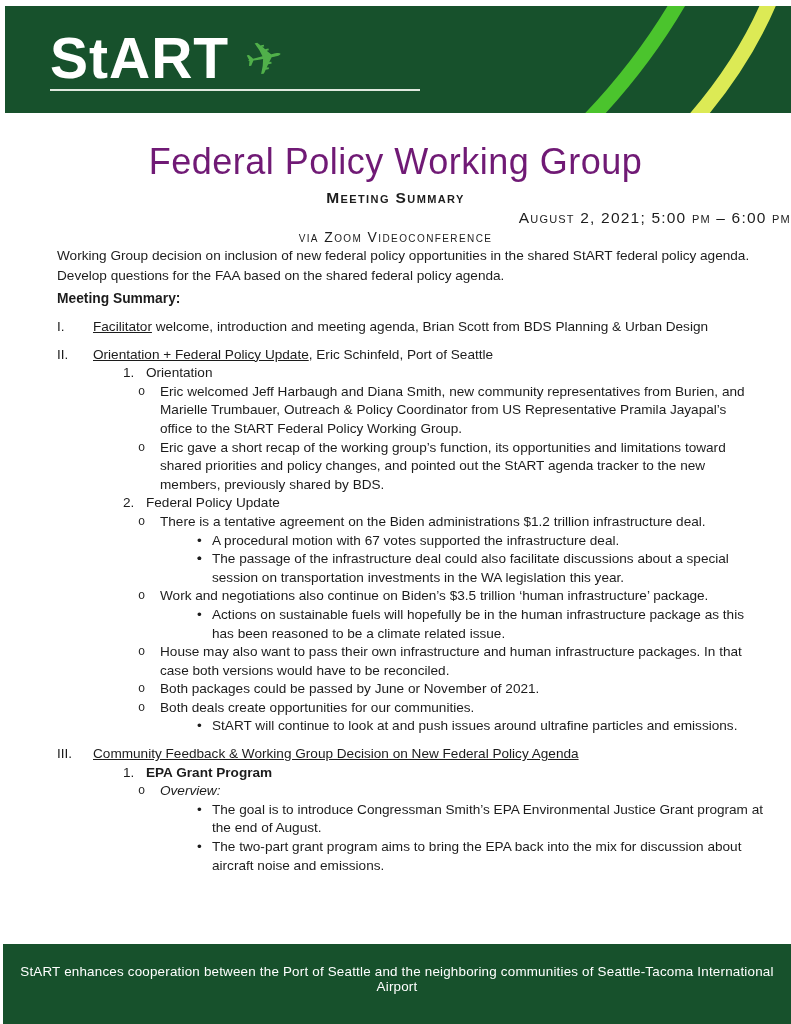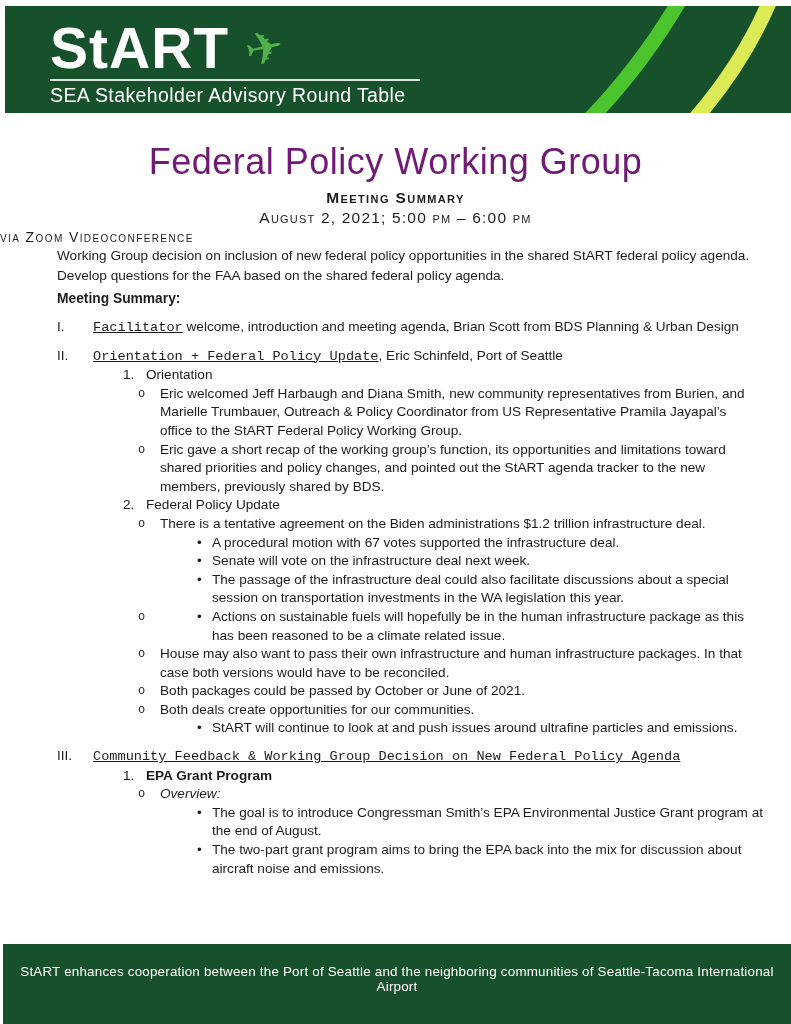--- a/index.html
+++ b/index.html
@@ -2,52 +2,52 @@
 <html><head>
 <meta charset="utf-8">
 <style>
   html,body{margin:0;padding:0;background:#ffffff;}
   .page{position:relative;width:791px;height:1024px;background:#ffffff;overflow:hidden;
         font-family:"Liberation Sans",sans-serif;color:#1c1c1c;}
 
   
   .banner{position:absolute;top:6px;left:5px;right:0;height:107px;background:#17512c;overflow:hidden;}
   .banner svg.curves{position:absolute;top:0;left:0;width:100%;height:100%;}
-  .logo-block{position:absolute;left:45px;top:12px;}
+  .logo-block{position:absolute;left:45px;top:22px;}
   .logo-line1{display:flex;align-items:center;}
   .logo-text{font-size:57px;font-weight:700;color:#ffffff;letter-spacing:1px;line-height:60px;}
   .plane{font-family:"DejaVu Sans",sans-serif;font-size:46px;color:#50b04a;margin-left:16px;
          display:inline-block;transform:rotate(-12deg);line-height:46px;}
   .logo-rule{width:370px;height:2px;background:#dfe9df;margin-top:1px;}
   .logo-tagline{font-size:19.5px;color:#ffffff;letter-spacing:.4px;margin-top:3px;}
 
   
   .doc-title{margin-top:142px;text-align:center;font-size:36px;font-weight:400;color:#701a75;
              letter-spacing:.5px;line-height:40px;}
   .doc-subtitle{margin-top:7px;text-align:center;font-size:15.5px;font-weight:700;
                 font-variant:small-caps;letter-spacing:1.4px;line-height:18px;}
-  .doc-date{text-align:center;font-size:15.5px;font-variant:small-caps;letter-spacing:1.2px;line-height:19px;margin-top:1px;}
-  .doc-loc{font-size:14px;font-variant:small-caps;letter-spacing:1.4px;line-height:18px;margin-top:1px;}
+  .doc-date{text-align:right;font-size:15.5px;font-variant:small-caps;letter-spacing:1.2px;line-height:19px;margin-top:1px;}
+  .doc-loc{text-align:center;font-size:14px;font-variant:small-caps;letter-spacing:1.4px;line-height:18px;margin-top:1px;}
 
   
   .section-heading{margin:19px 34px 0 57px;font-size:13.8px;font-weight:700;line-height:20px;}
   .section-para{margin:0 34px 0 57px;font-size:13.6px;line-height:20px;}
   .summary-heading{margin-top:3px;}
 
   .row{position:relative;font-size:13.6px;line-height:18.6px;}
   .row .marker{position:absolute;top:0;}
   .row.l0{padding-left:93px;padding-right:34px;margin-top:9px;}
   .row.l0 .marker{left:57px;}
   .row.l1{padding-left:146px;padding-right:34px;}
   .row.l1 .marker{left:123px;}
   .row.l2{padding-left:160px;padding-right:32px;}
   .row.l2 .marker{left:138px;font-family:"Liberation Mono",monospace;font-size:12px;}
   .row.l3{padding-left:212px;padding-right:26px;}
   .row.l3 .marker{left:197px;}
-  .u{text-decoration:underline;font-family:Liberation Mono, monospace;}
+  .u{text-decoration:underline;}
   .b{font-weight:700;}
   .i{font-style:italic;}
 
   
   .footerbar{position:absolute;left:3px;right:0;top:944px;height:80px;background:#17512c;}
   .footer-text{padding-top:20px;text-align:center;color:#ffffff;font-size:13.4px;letter-spacing:.2px;}
 </style>
 </head>
 <body>
 
@@ -57,47 +57,46 @@
     <svg class="curves" viewBox="0 0 786 107" preserveAspectRatio="xMaxYMid slice">
       <path d="M676,-8 Q638,58 583,115" fill="none" stroke="#4bc42d" stroke-width="15"></path>
       <path d="M766,-8 Q740,55 690,113" fill="none" stroke="#dcea55" stroke-width="15"></path>
     </svg>
     <div class="logo-block">
       <div class="logo-line1">
         <span class="logo-text">StART</span>
         <span class="plane">✈</span>
       </div>
       <div class="logo-rule"></div>
-      <div class="logo-tagline">SEA Stakeholder Advisory Round Table</div>
     </div>
   </div>
 
   <div class="doc-title">Federal Policy Working Group</div>
   <div class="doc-subtitle">Meeting Summary</div>
   <div class="doc-date">August 2, 2021; 5:00 pm – 6:00 pm</div>
   <div class="doc-loc">via Zoom Videoconference</div>
 
   <div class="section-para">Working Group decision on inclusion of new federal policy opportunities in the shared StART federal policy agenda. Develop questions for the FAA based on the shared federal policy agenda.</div>
   <div class="section-heading summary-heading">Meeting Summary:</div>
 
   <div>
       <div class="row l0"><span class="marker">I.</span><span><span class="u">Facilitator</span><span> welcome, introduction and meeting agenda, Brian Scott from BDS Planning &amp; Urban Design</span></span></div>
       <div class="row l0"><span class="marker">II.</span><span><span class="u">Orientation + Federal Policy Update</span><span>, Eric Schinfeld, Port of Seattle</span></span></div>
       <div class="row l1"><span class="marker">1.</span><span><span>Orientation</span></span></div>
       <div class="row l2"><span class="marker">o</span><span><span>Eric welcomed Jeff Harbaugh and Diana Smith, new community representatives from Burien, and Marielle Trumbauer, Outreach &amp; Policy Coordinator from US Representative Pramila Jayapal’s office to the StART Federal Policy Working Group.</span></span></div>
       <div class="row l2"><span class="marker">o</span><span><span>Eric gave a short recap of the working group’s function, its opportunities and limitations toward shared priorities and policy changes, and pointed out the StART agenda tracker to the new members, previously shared by BDS.</span></span></div>
       <div class="row l1"><span class="marker">2.</span><span><span>Federal Policy Update</span></span></div>
       <div class="row l2"><span class="marker">o</span><span><span>There is a tentative agreement on the Biden administrations $1.2 trillion infrastructure deal.</span></span></div>
       <div class="row l3"><span class="marker">•</span><span><span>A procedural motion with 67 votes supported the infrastructure deal.</span></span></div>
-      <div class="row l3"><span class="marker">•</span><span><span>Senate will vote on the infrastructure deal next week.</span></span></div>
+      <div class="row l3"><span class="marker">•</span></div>
       <div class="row l3"><span class="marker">•</span><span><span>The passage of the infrastructure deal could also facilitate discussions about a special session on transportation investments in the WA legislation this year.</span></span></div>
-      <div class="row l2"><span class="marker">o</span></div>
+      <div class="row l2"><span class="marker">o</span><span><span>Work and negotiations also continue on Biden’s $3.5 trillion ‘human infrastructure’ package.</span></span></div>
       <div class="row l3"><span class="marker">•</span><span><span>Actions on sustainable fuels will hopefully be in the human infrastructure package as this has been reasoned to be a climate related issue.</span></span></div>
       <div class="row l2"><span class="marker">o</span><span><span>House may also want to pass their own infrastructure and human infrastructure packages. In that case both versions would have to be reconciled.</span></span></div>
-      <div class="row l2"><span class="marker">o</span><span><span>Both packages could be passed by October or June of 2021.</span></span></div>
+      <div class="row l2"><span class="marker">o</span><span><span>Both packages could be passed by June or November of 2021.</span></span></div>
       <div class="row l2"><span class="marker">o</span><span><span>Both deals create opportunities for our communities.</span></span></div>
       <div class="row l3"><span class="marker">•</span><span><span>StART will continue to look at and push issues around ultrafine particles and emissions.</span></span></div>
       <div class="row l0"><span class="marker">III.</span><span><span class="u">Community Feedback &amp; Working Group Decision on New Federal Policy Agenda</span></span></div>
       <div class="row l1"><span class="marker">1.</span><span><span class="b">EPA Grant Program</span></span></div>
       <div class="row l2"><span class="marker">o</span><span><span class="i">Overview:</span></span></div>
       <div class="row l3"><span class="marker">•</span><span><span>The goal is to introduce Congressman Smith’s EPA Environmental Justice Grant program at the end of August.</span></span></div>
       <div class="row l3"><span class="marker">•</span><span><span>The two-part grant program aims to bring the EPA back into the mix for discussion about aircraft noise and emissions.</span></span></div>
     </div>
 
   <div class="footerbar">

